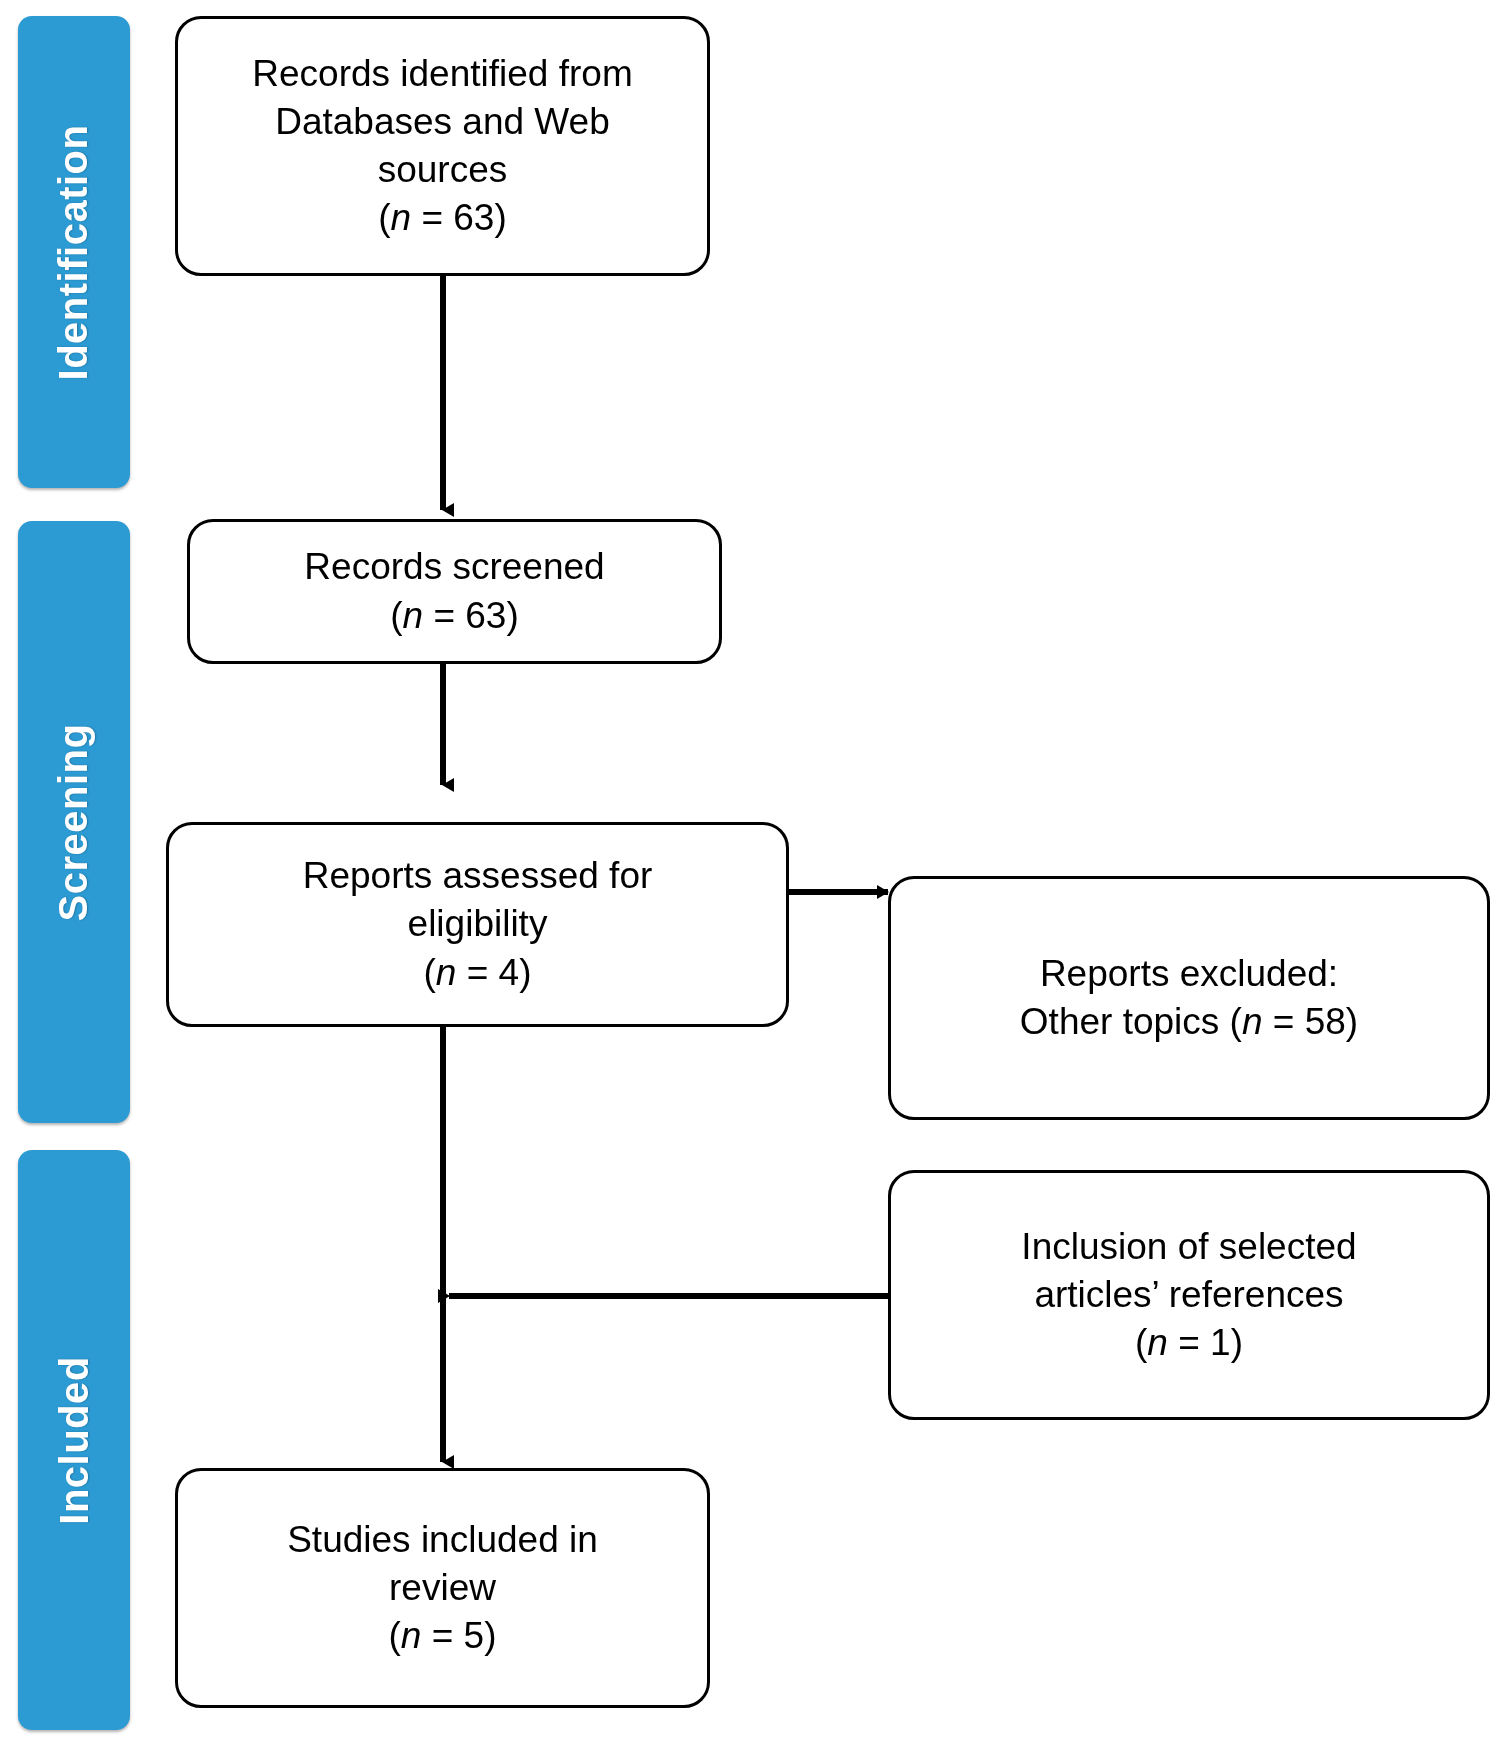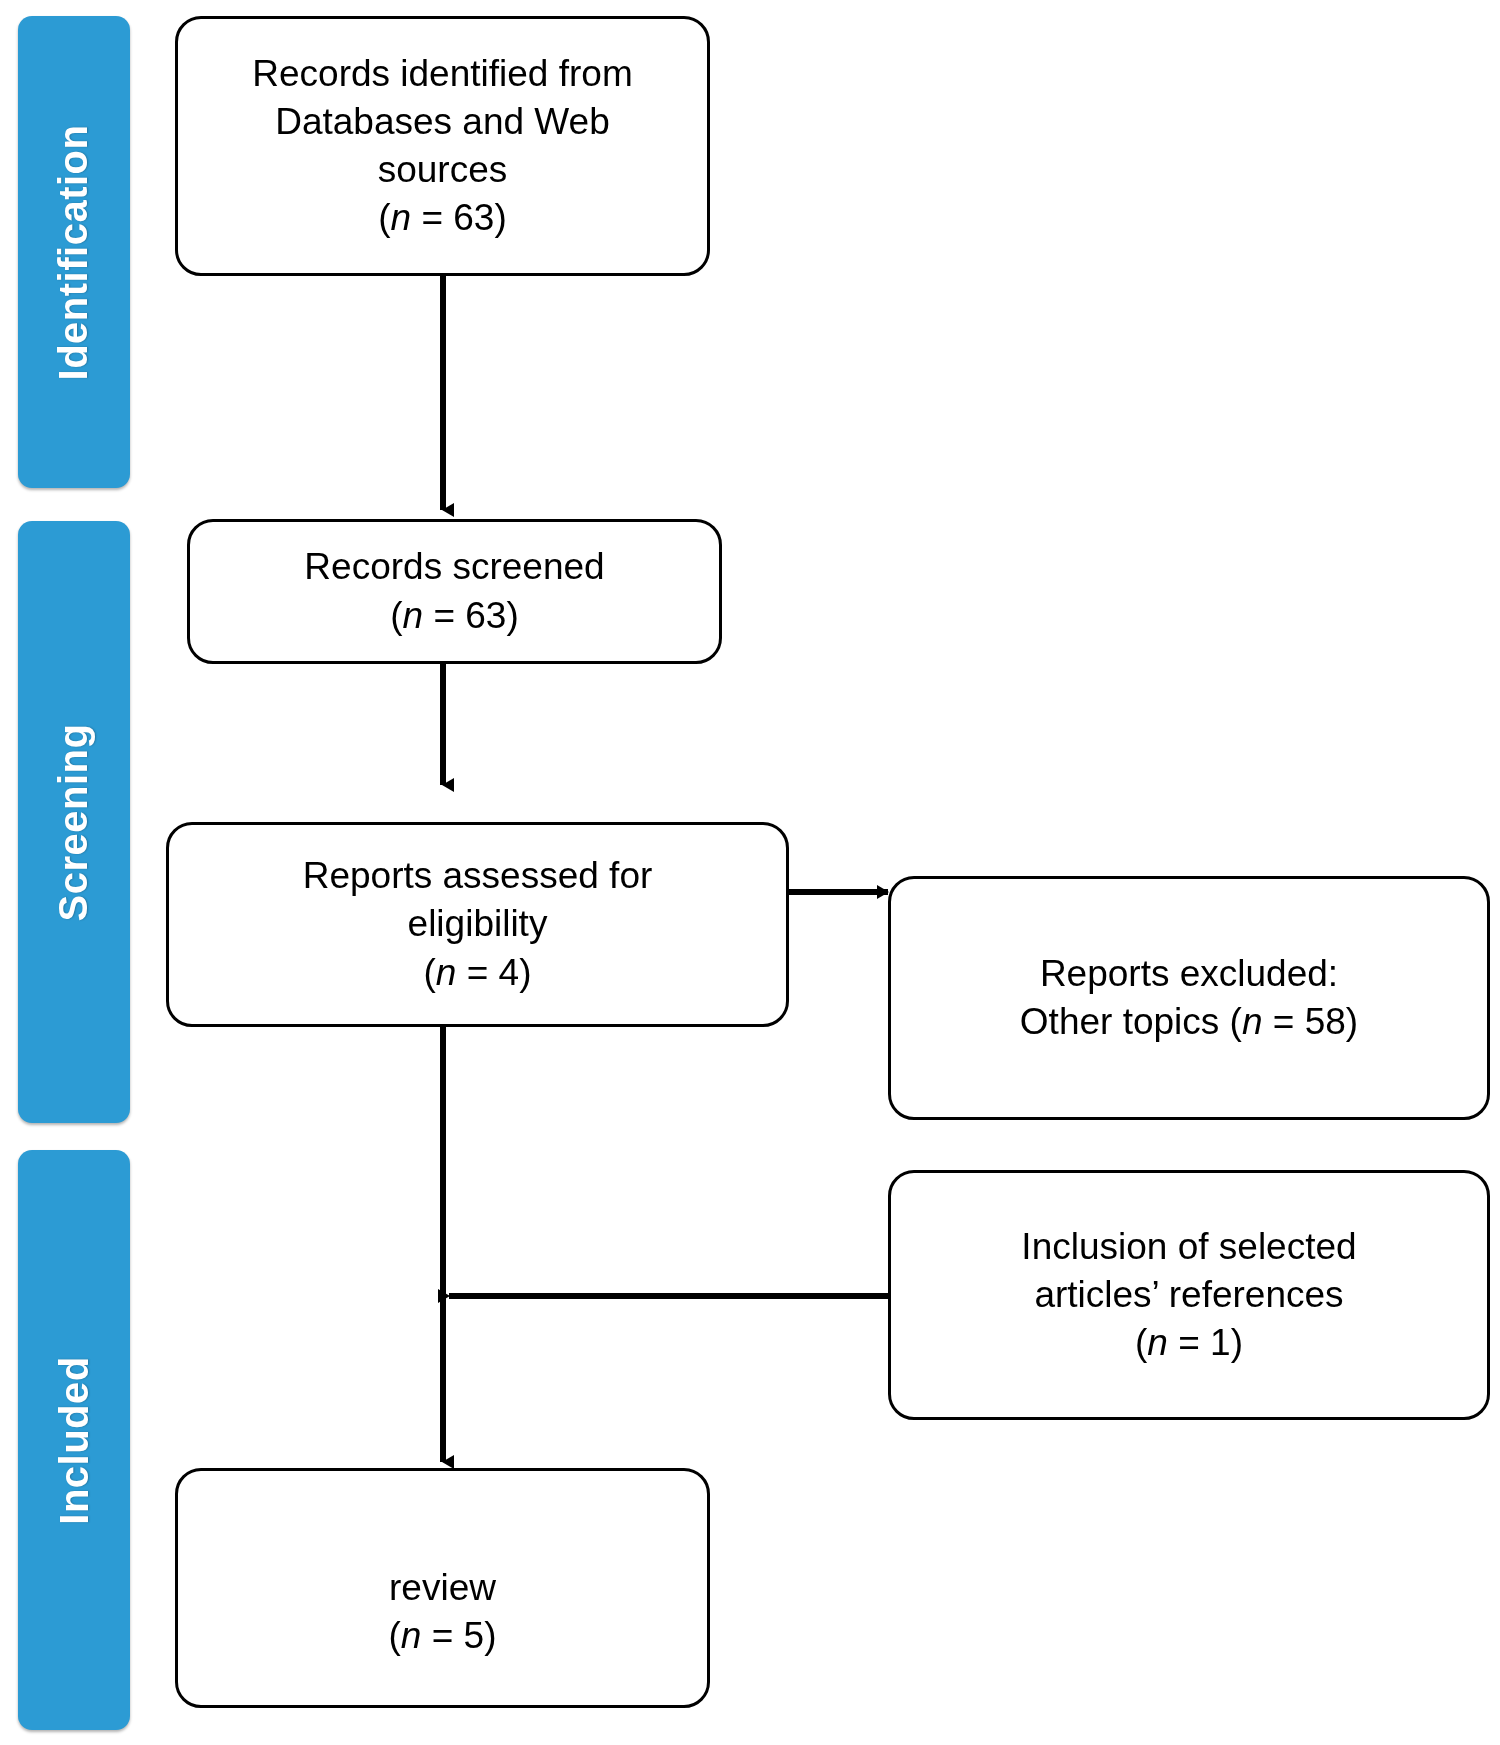--- a/index.html
+++ b/index.html
@@ -155,19 +155,19 @@
   <div class="flow-box" style="left:888px; top:1170px; width:602px; height:250px;">
     <div class="box-text">
       <span>Inclusion of selected</span><br>
       <span>articles’ references</span><br>
       <span><span>(</span><span class="nv">n</span><span> = </span><span>1</span><span>)</span></span>
     </div>
   </div>
 
   <div class="flow-box" style="left:175px; top:1468px; width:535px; height:240px;">
     <div class="box-text">
-      <br>
+      <span>Studies included in</span><br>
       <span>review</span><br>
       <span><span>(</span><span class="nv">n</span><span> = </span><span>5</span><span>)</span></span>
     </div>
   </div>
 
 </div>
 
 </body></html>

